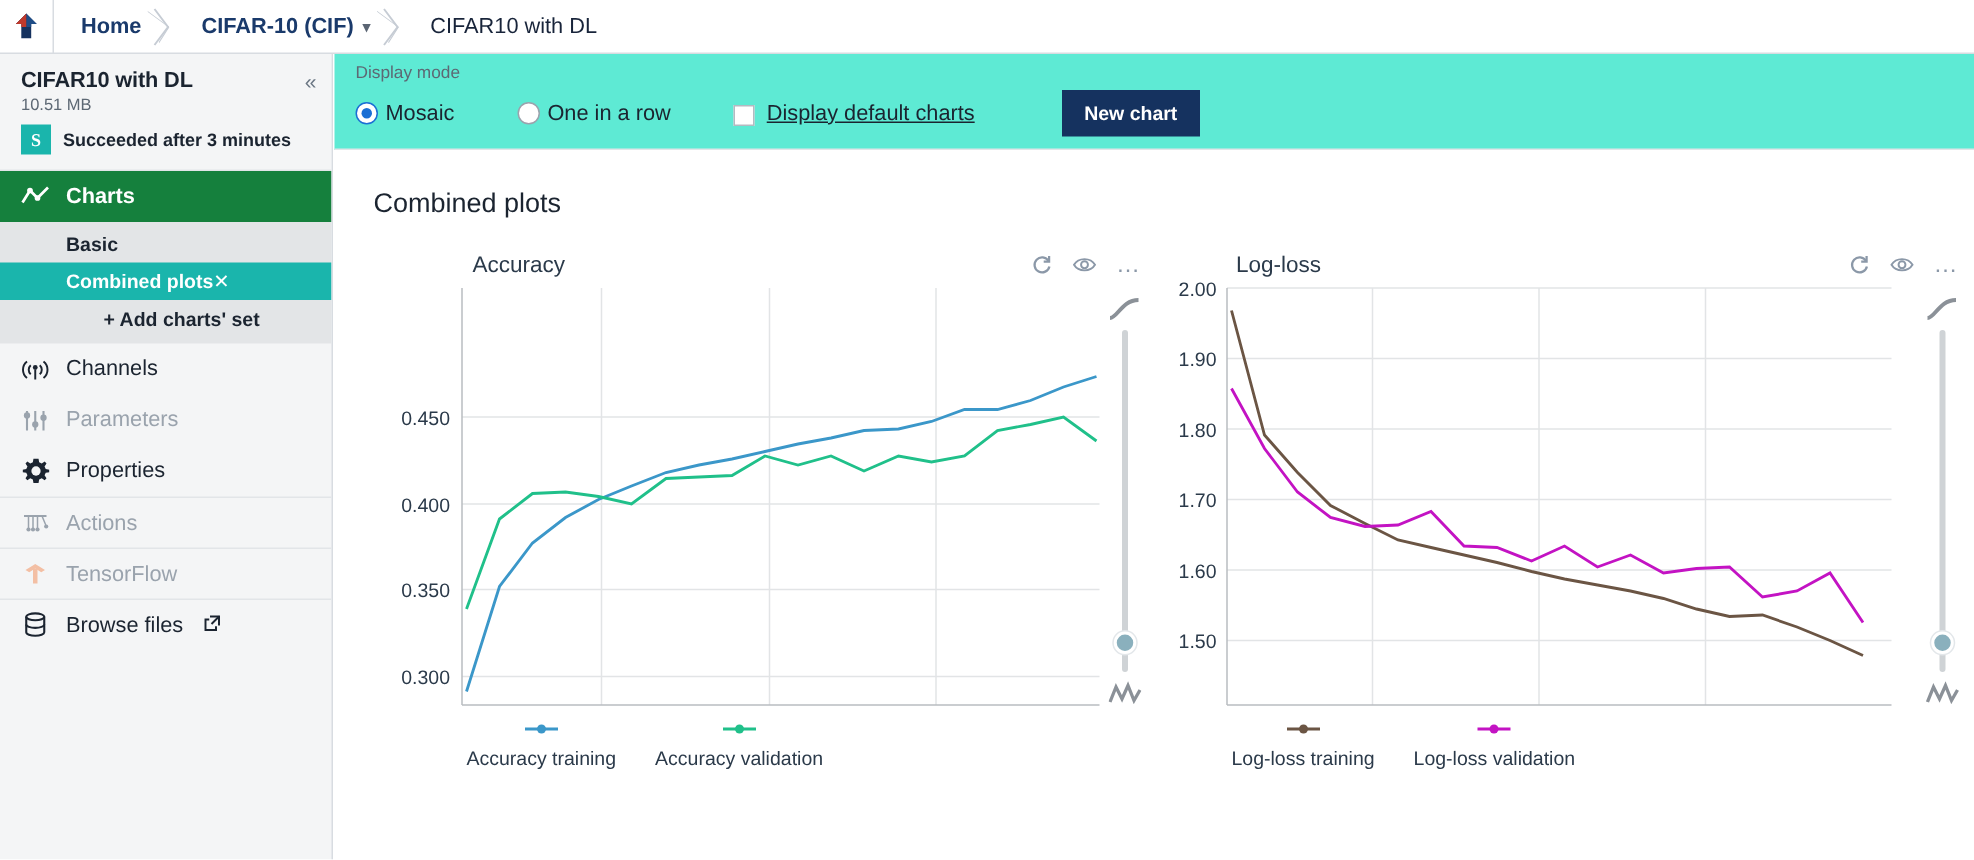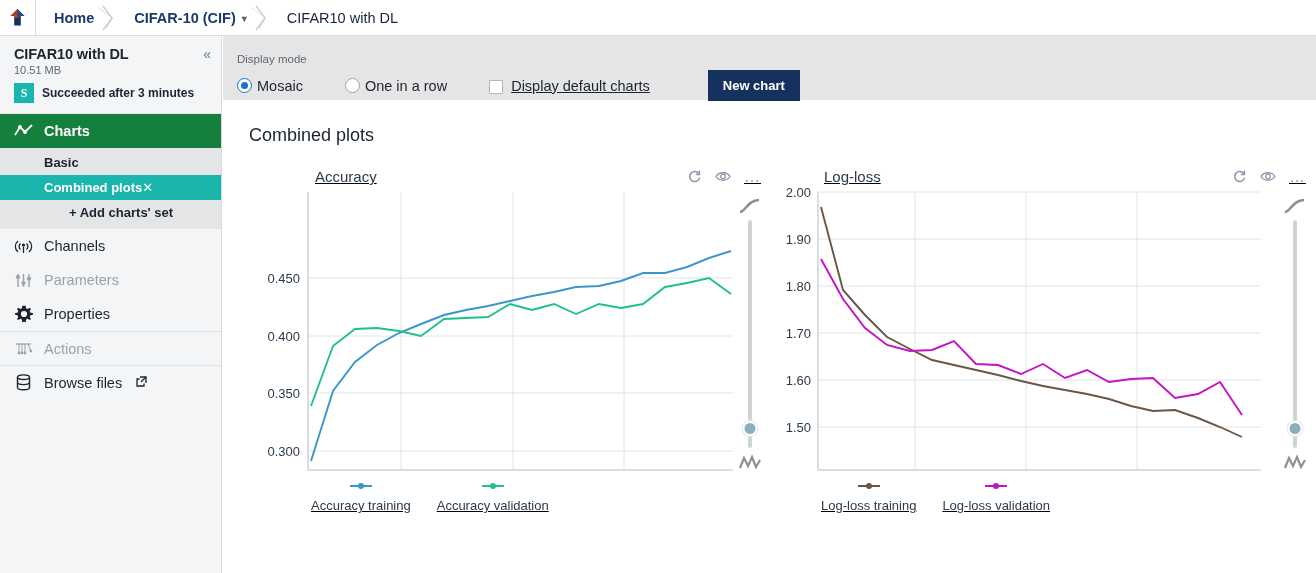--- a/index.html
+++ b/index.html
@@ -112,23 +112,23 @@
   .sub-close { font-size: 13px; font-weight: normal; }
   .sub-add { padding-left: 69px; font-weight: bold; font-size: 13px; color:#1b2430; }
 
   
   #main {
     position: absolute; left: 223px; top: 36px;
     width: 1093px; height: 537px;
     background: #ffffff;
   }
   #toolbar {
-    height: 64px; background: #e5e5e5;
+    height: 64px; background: #5eead4;
     border-bottom: 1px solid #e2e5e8;
-    padding: 17px 0 0 14px;
+    padding: 7px 0 0 14px;
     position: relative;
   }
   #display-mode-label { font-size: 11.5px; color: #5d6874; }
   #mode-row {
     display: flex; align-items: center; margin-top: 5px; gap: 16px;
   }
   .radio-wrap {
     display: flex; align-items: center; gap: 5px; cursor: pointer;
     font-size: 14.5px; color: #1b2430; margin-right: 26px;
   }
@@ -157,21 +157,21 @@
     border: none; padding: 8px 15px;
     margin-left: 42px; cursor: pointer;
     font-family: "Liberation Sans", sans-serif;
   }
   #section-title {
     font-size: 18px; color: #1b2430;
     padding: 25px 0 0 26px;
   }
 
   #charts-row { display: flex; padding: 22px 0 0 0; }
-  .chart-card { position: relative; text-decoration: underline; }
+  .chart-card { position: relative; }
   .chart-head {
     display: flex; align-items: center;
     padding: 0 0 0 92px;
   }
   .chart-title { font-size: 15px; color: #2b3a4a; }
   .chart-actions {
     margin-left: auto; display: flex; align-items: center; gap: 13px;
     padding-right: 10px; color: #8b98a8;
   }
   .chart-actions span { cursor: pointer; display: flex; align-items: center; }
@@ -327,20 +327,29 @@
         <line x1="14" y1="3" x2="16.5" y2="9" stroke="#9aa3ad" stroke-width="1"></line>
         <circle cx="5" cy="12" r="1.4" fill="#9aa3ad"></circle>
         <circle cx="8" cy="12" r="1.4" fill="#9aa3ad"></circle>
         <circle cx="11" cy="12" r="1.4" fill="#9aa3ad"></circle>
         <circle cx="16.8" cy="10" r="1.4" fill="#9aa3ad"></circle>
       </svg>
     </span>
     <span>Actions</span>
   </div>
 
+  <div class="nav-item dim nav-sep">
+    <span class="nav-icon">
+      <svg width="19" height="17" viewBox="0 0 19 17">
+        <path d="M9.5 2 L16 6 L13.5 7.5 L9.5 5 L5.5 7.5 L3 6 Z" fill="#f3bfa4"></path>
+        <rect x="8" y="5" width="3" height="10" fill="#f3bfa4"></rect>
+      </svg>
+    </span>
+    <span>TensorFlow</span>
+  </div>
 
   <div class="nav-item nav-sep">
     <span class="nav-icon">
       <svg width="17" height="17" viewBox="0 0 17 17">
         <ellipse cx="8.5" cy="3.2" rx="6" ry="2.3" fill="none" stroke="#1b2430" stroke-width="1.4"></ellipse>
         <path d="M2.5 3.2 L2.5 13.5 A6 2.3 0 0 0 14.5 13.5 L14.5 3.2" fill="none" stroke="#1b2430" stroke-width="1.4"></path>
         <path d="M2.5 8.3 A6 2.3 0 0 0 14.5 8.3" fill="none" stroke="#1b2430" stroke-width="1.4"></path>
       </svg>
     </span>
     <span>Browse files</span>

